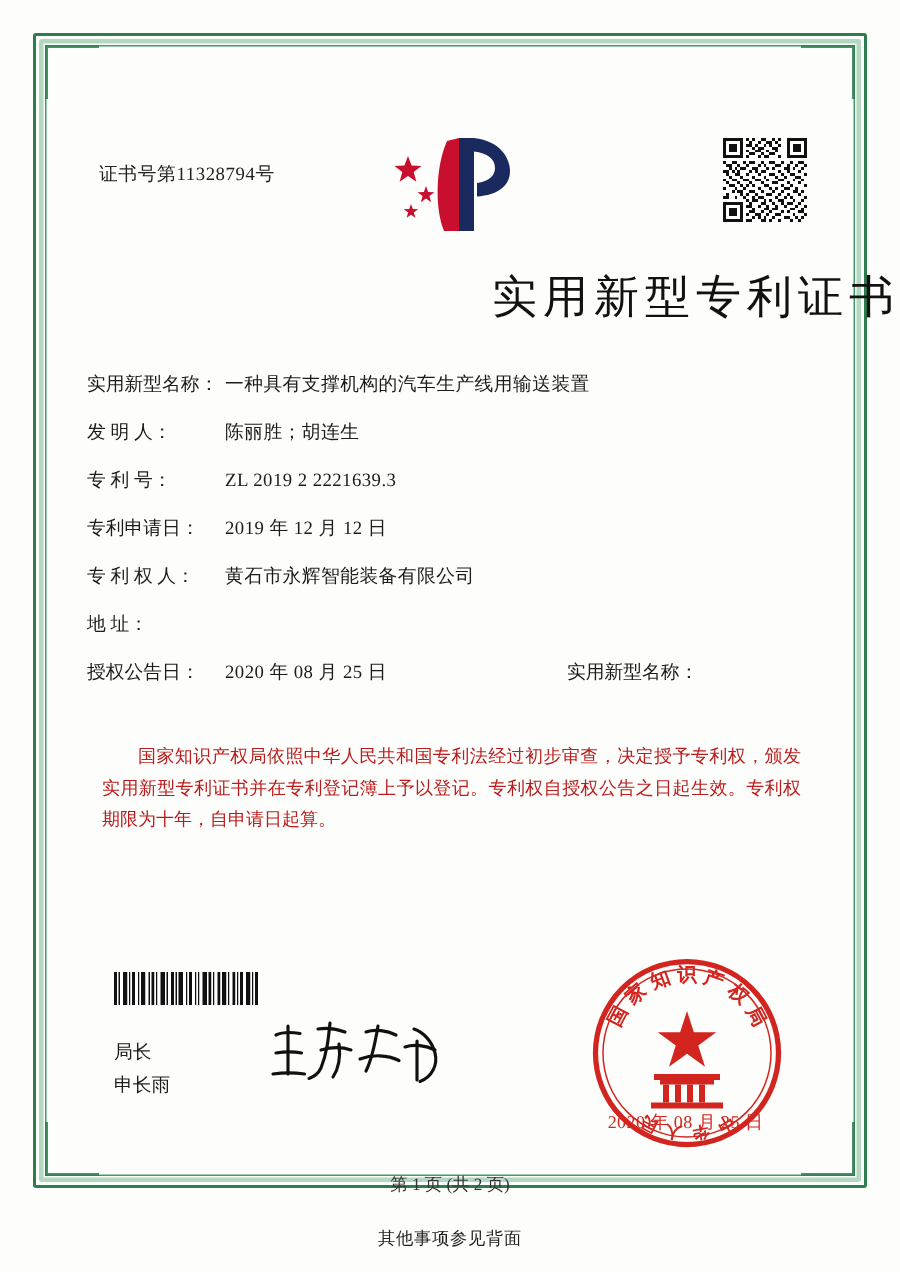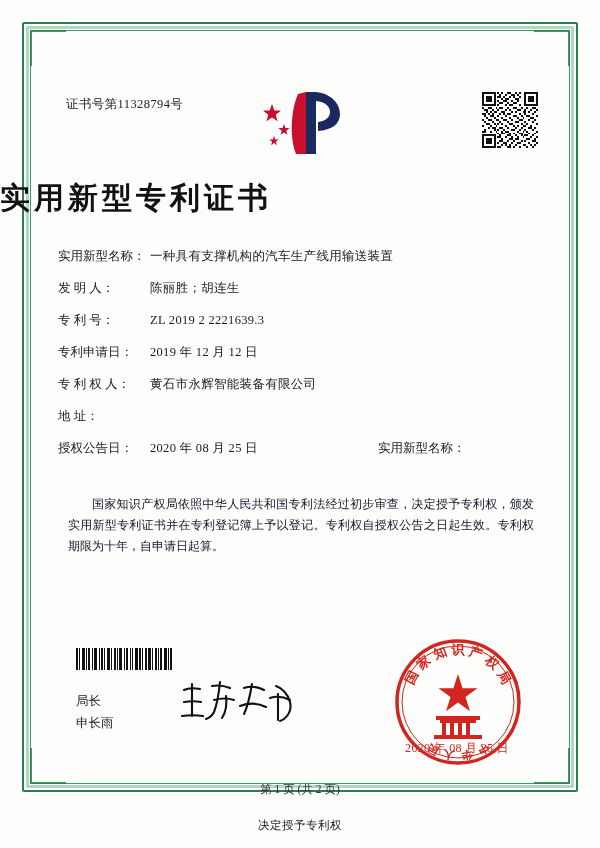--- a/index.html
+++ b/index.html
@@ -57,21 +57,21 @@
   }
   .corner.tl { left: 30px;  top: 30px;  border-right: none; border-bottom: none; }
   .corner.tr { right: 30px; top: 30px;  border-left: none;  border-bottom: none; }
   .corner.bl { left: 30px;  bottom: 64px; border-right: none; border-top: none; }
   .corner.br { right: 30px; bottom: 64px; border-left: none;  border-top: none; }
 
   
   .cert-no {
     position: absolute;
     left: 66px;
-    top: 96px;
+    top: 108px;
     font-size: 12.5px;
     letter-spacing: .4px;
     color: #222;
   }
   .qr {
     position: absolute;
     right: 62px;
     top: 92px;
     width: 56px;
     height: 56px;
@@ -85,23 +85,23 @@
     transform: translateX(-50%);
     width: 92px;
     height: 78px;
   }
 
   .main-title {
     position: absolute;
     left: 0;
     right: 0;
     top: 178px;
-    text-align: left;
+    text-align: right;
     font-size: 30px;
-    font-weight: bold;
+    font-weight: normal;
     letter-spacing: 4px;
     color: #111;
     font-family: "Liberation Serif", "DejaVu Serif", serif;
   }
 
   
   .fields {
     position: absolute;
     left: 58px;
     top: 248px;
@@ -138,21 +138,21 @@
   }
 
   
   .body-text {
     position: absolute;
     left: 68px;
     right: 66px;
     top: 494px;
     font-size: 12px;
     line-height: 21px;
-    color: #0f172a;
+    color: #b91c1c;
     text-align: justify;
   }
   .body-text p {
     margin: 0 0 2px 0;
     text-indent: 24px;
   }
 
   
   .barcode {
     position: absolute;
@@ -619,15 +619,15 @@
         <text transform="rotate(152 66 66)" x="66" y="16" text-anchor="middle">中</text>
         <text transform="rotate(170 66 66)" x="66" y="16" text-anchor="middle">华</text>
         <text transform="rotate(190 66 66)" x="66" y="16" text-anchor="middle">人</text>
         <text transform="rotate(208 66 66)" x="66" y="16" text-anchor="middle">民</text>
       </g>
     </svg>
   </div>
   <div class="seal-date">2020 年 08 月 25 日</div>
 
   <div class="page-no">第 1 页 (共 2 页)</div>
-  <div class="footer-note">决定授予专利权</div>
+  <div class="footer-note">其他事项参见背面</div>
 
 </div>
 
 </body></html>

